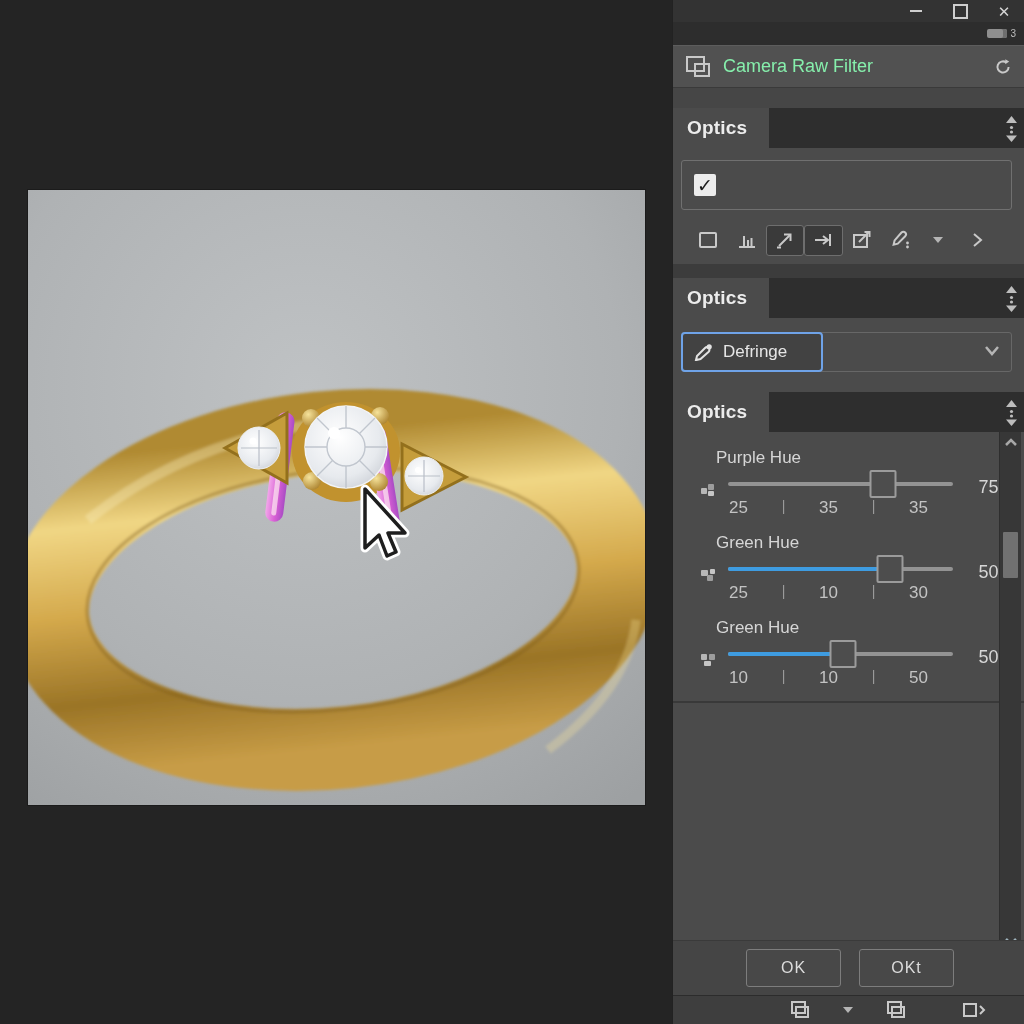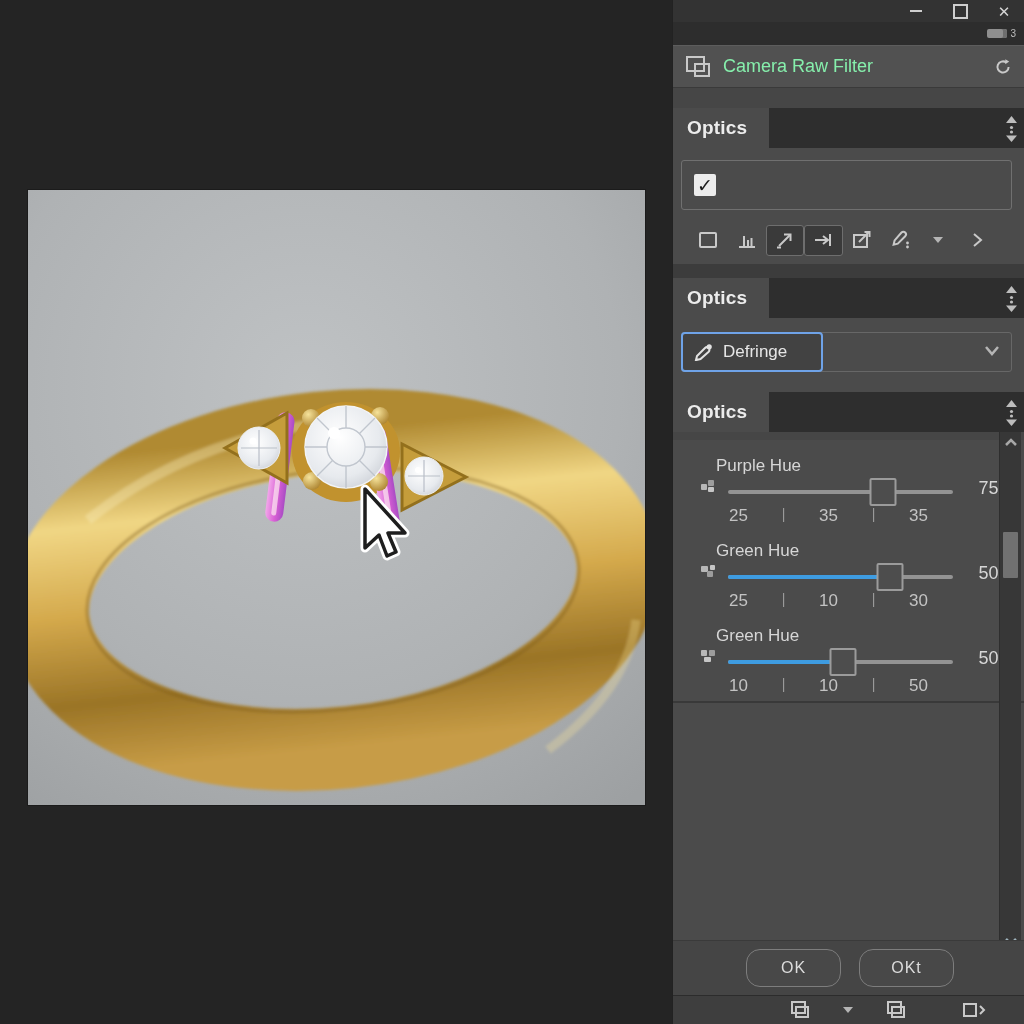--- a/index.html
+++ b/index.html
@@ -43,38 +43,38 @@
   .tool.pressed{background:#3a3a3a;border:1px solid #6e6e6e;border-radius:3px;box-sizing:border-box;}
   .caret{width:0;height:0;border-left:5px solid transparent;border-right:5px solid transparent;border-top:6px solid #b5b5b5;}
   
   .df-box{position:absolute;left:8px;right:12px;top:14px;height:40px;border:1px solid #676767;border-radius:3px;box-sizing:border-box;}
   .df-btn{position:absolute;left:-1px;top:-1px;height:40px;width:142px;background:#424242;border:2px solid #6fa3e8;border-radius:4px;box-sizing:border-box;display:flex;align-items:center;gap:9px;padding-left:10px;}
   .df-label{color:#e6e6e6;font-size:17px;}
   .df-chevron{position:absolute;right:10px;top:12px;}
   
   .slider-block{margin-left:0;padding-top:0;}
   .s-label{margin-left:43px;color:#d6d6d6;font-size:17px;height:24px;line-height:24px;}
-  .s-row{display:flex;align-items:flex-start;height:28px;padding-left:12px;}
+  .s-row{display:flex;align-items:flex-end;height:28px;padding-left:12px;}
   .s-iconwrap{width:43px;padding-left:14px;box-sizing:border-box;display:flex;align-items:center;}
   .s-track{position:relative;width:225px;height:28px;}
   .s-track::before{content:'';position:absolute;left:0;right:0;top:12px;height:4px;background:#939393;border-radius:2px;}
   .s-fill{position:absolute;left:0;top:12px;height:4px;width:var(--fill,0%);background:#3e9ce1;border-radius:2px;}
   .s-thumb{position:absolute;top:0;left:var(--thumb,50%);transform:translateX(-50%);width:27px;height:28px;background:#4d4d4d;border:2px solid #9b9b9b;border-radius:2px;box-sizing:border-box;}
   .s-value{flex:1;text-align:center;color:#d6d6d6;font-size:18px;}
   .s-ticks{display:flex;width:225px;margin-left:43px;margin-top:0;}
   .s-ticks span{flex:1;text-align:center;color:#c3c3c3;font-size:17px;}
   .s-ticks span.sep{color:#9a9a9a;font-size:14px;}
   .divider{position:absolute;left:0;width:100%;height:2px;background:#393939;}
   
   .scrollbar{position:absolute;right:3px;top:432px;width:22px;height:520px;background:#373737;border-left:1px solid #2e2e2e;box-sizing:border-box;}
   .sb-thumb{position:absolute;left:3px;right:3px;top:100px;height:46px;background:#717171;border-radius:1px;}
   .sb-arrow{position:absolute;left:0;width:100%;display:flex;justify-content:center;}
   
   .btnrow{position:absolute;left:0;top:940px;width:100%;height:55px;background:#454545;border-top:1px solid #3a3a3a;box-sizing:border-box;display:flex;align-items:center;padding-left:73px;gap:18px;}
-  .okbtn{width:93px;height:36px;background:#484848;border:1px solid #7d7d7d;border-radius:14px;color:#dcdcdc;font-size:16px;display:flex;align-items:center;justify-content:center;letter-spacing:1px;}
+  .okbtn{width:93px;height:36px;background:#484848;border:1px solid #7d7d7d;border-radius:3px;color:#dcdcdc;font-size:16px;display:flex;align-items:center;justify-content:center;letter-spacing:1px;}
   
   .bottombar{position:absolute;left:0;top:995px;width:100%;height:29px;background:#3e3e3e;border-top:1px solid #2c2c2c;box-sizing:border-box;display:flex;align-items:center;gap:0;}
   .bb-item{display:flex;align-items:center;justify-content:center;width:34px;height:26px;}
   svg .ln{stroke:#c9c9c9;stroke-width:2;fill:none;}
 </style>
 </head>
 <body>
 
 <div class="topline"></div>
 
@@ -313,21 +313,21 @@
         <span>Optics</span>
       </div>
     <svg class="scrubber" width="13" height="26" viewBox="0 0 13 26">
       <polygon points="6.5,0 12,7 1,7" fill="#bdbdbd"></polygon>
       <circle cx="6.5" cy="11.5" r="1.6" fill="#bdbdbd"></circle>
       <circle cx="6.5" cy="16" r="1.6" fill="#bdbdbd"></circle>
       <polygon points="1,19.5 12,19.5 6.5,26" fill="#bdbdbd"></polygon>
     </svg>
   </div>
 
-  <div class="section" style="top:432px;height:270px;padding-top:14px;box-sizing:border-box;margin-top:8px;">
+  <div class="section" style="top:432px;height:270px;padding-top:14px;box-sizing:border-box;">
 
     <div class="slider-block" style="--thumb: 69%; --fill: 0%;">
       <div class="s-label">Purple Hue</div>
       <div class="s-row">
         <div class="s-iconwrap">
             <svg width="18" height="16" viewBox="0 0 18 16">
           <rect x="2" y="6" width="6" height="6" rx="1" fill="#b7b7b7"></rect>
               <rect x="9" y="2" width="6" height="6" rx="1" fill="#9d9d9d"></rect>
               <rect x="9" y="9" width="6" height="5" rx="1" fill="#c6c6c6"></rect>
             </svg>

